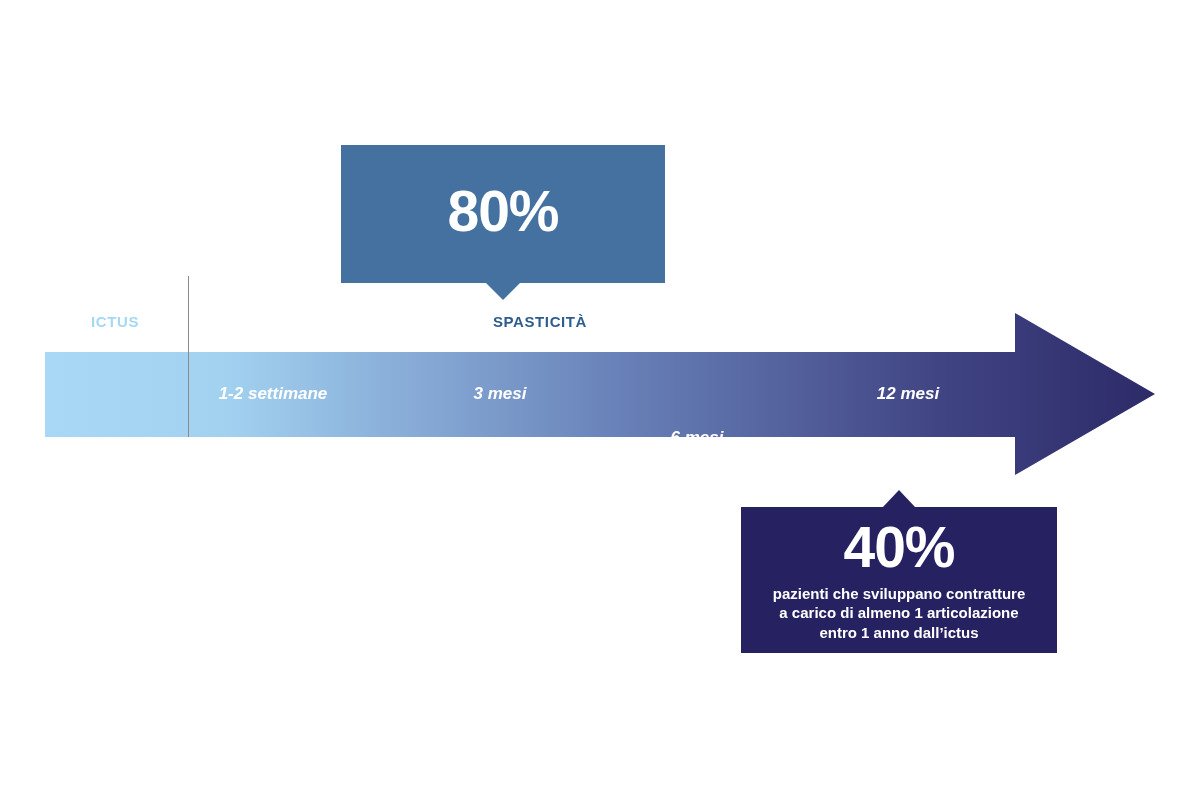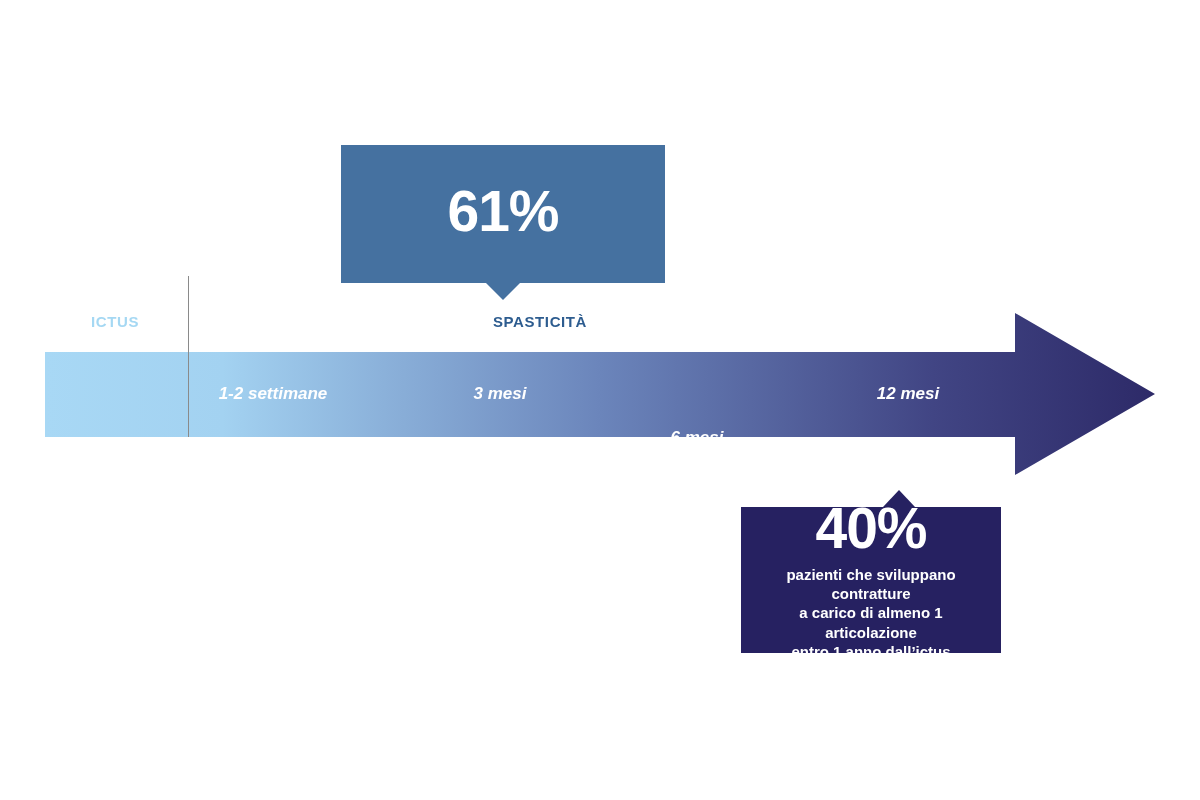--- a/index.html
+++ b/index.html
@@ -138,25 +138,25 @@
 
   <div class="time-label" style="left:273px; top:384px;">1-2 settimane</div>
 
   <div class="time-label" style="left:500px; top:384px;">3 mesi</div>
 
   <div class="time-label" style="left:697px; top:384px;margin-top:44px;">6 mesi</div>
 
   <div class="time-label" style="left:908px; top:384px;">12 mesi</div>
 
   <div class="callout callout-top" style="left:341px; top:145px; width:324px; height:138px;">
-    <div class="callout-value">61%</div>
+    <div class="callout-value">80%</div>
   </div>
   <div class="pointer pointer-down" style="left:503px; top:283px;"></div>
 
   <div class="pointer pointer-up" style="left:899px; top:490px;"></div>
-  <div class="callout callout-bottom" style="left:741px; top:507px; width:260px; height:146px;">
+  <div class="callout callout-bottom" style="left:741px; top:507px; width:316px; height:146px;">
     <div class="callout-value">40%</div>
     <div class="callout-desc">pazienti che sviluppano contratture
 a carico di almeno 1 articolazione
 entro 1 anno dall’ictus</div>
   </div>
 
 </div>
 
 </body></html>

